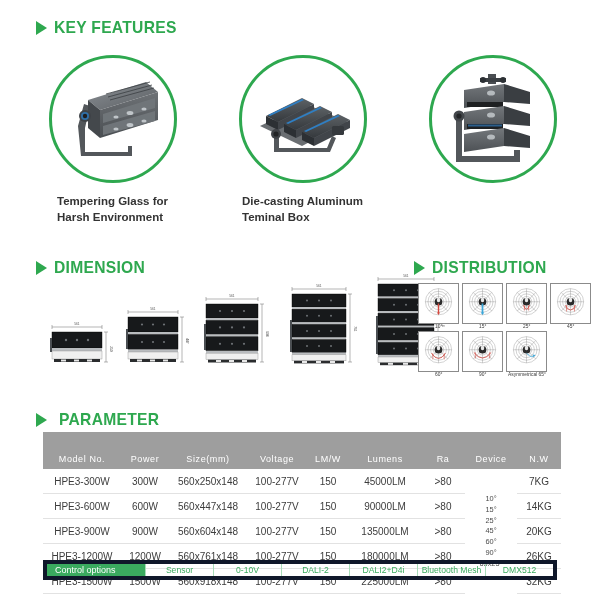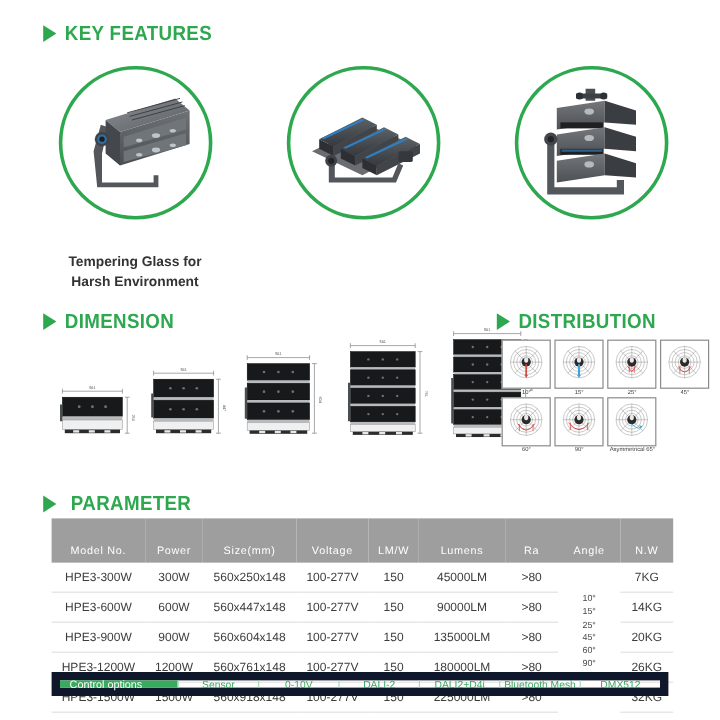--- a/index.html
+++ b/index.html
@@ -63,25 +63,24 @@
     border-radius: 50%;
     display: flex;
     align-items: center;
     justify-content: center;
     overflow: hidden;
     position: relative;
     background: #fff;
   }
   .circle-wrap svg { display: block; }
   .feature-caption {
-    margin-top: 29px;
+    margin-top: 11px;
     font-size: 11.5px;
     font-weight: bold;
     color: #333;
-    text-align: center;
     line-height: 1.35;
     white-space: pre-line;
   }
 
   
   #dimension { position: absolute; left: 36px; top: 258px; }
   .dim-row {
     position: absolute;
     left: 34px;
     top: 282px;
@@ -166,21 +165,21 @@
   .param-table tr:last-child td { border-bottom: 1px solid #e2e2e2; }
 
   
   .control-row {
     position: absolute;
     left: 43px;
     top: 560px;
     width: 514px;
     height: 20px;
     display: flex;
-    border: 7px solid #0f172a;
+    border: 4px solid #0f172a;
     box-sizing: border-box;
   }
   .ctrl-label {
     background: #3aaa5f;
     color: #ffffff;
     font-size: 9px;
     display: flex;
     align-items: center;
     padding-left: 8px;
     width: 98px;
@@ -286,20 +285,22 @@
           <path d="M60 71 L94 55 L96 56 L62 72 Z" fill="#2f7fc4"></path>
         </g>
 
         <path d="M30 74 L30 92 L86 92 L92 78 L88 76 L83 88 L35 88 L35 74 Z" fill="#53575b"></path>
         <circle cx="32" cy="74" r="5" fill="#3f4347"></circle>
         <circle cx="32" cy="74" r="2.6" fill="#222426"></circle>
 
         <rect x="88" y="66" width="12" height="9" rx="1.5" fill="#35393d"></rect>
       </svg>
     </div>
+    <div class="feature-caption">Die-casting Aluminum
+Teminal Box</div>
   </div>
 
   <div class="feature">
     <div class="circle-wrap">
       <svg width="118" height="118" viewBox="0 0 118 118">
         <defs>
           <linearGradient id="s1" x1="0" y1="0" x2="0" y2="1">
             <stop offset="0" stop-color="#73777b"></stop>
               <stop offset="1" stop-color="#4d5155"></stop>
           </linearGradient>
@@ -772,21 +773,21 @@
   </colgroup>
   <thead>
     <tr>
       <th>Model No.</th>
       <th>Power</th>
       <th>Size(mm)</th>
       <th>Voltage</th>
       <th>LM/W</th>
       <th>Lumens</th>
       <th>Ra</th>
-      <th>Angle</th>
+      <th>Device</th>
       <th>N.W</th>
     </tr>
   </thead>
   <tbody>
     <tr>
       <td>HPE3-300W</td>
       <td>300W</td>
       <td>560x250x148</td>
       <td>100-277V</td>
       <td>150</td>

